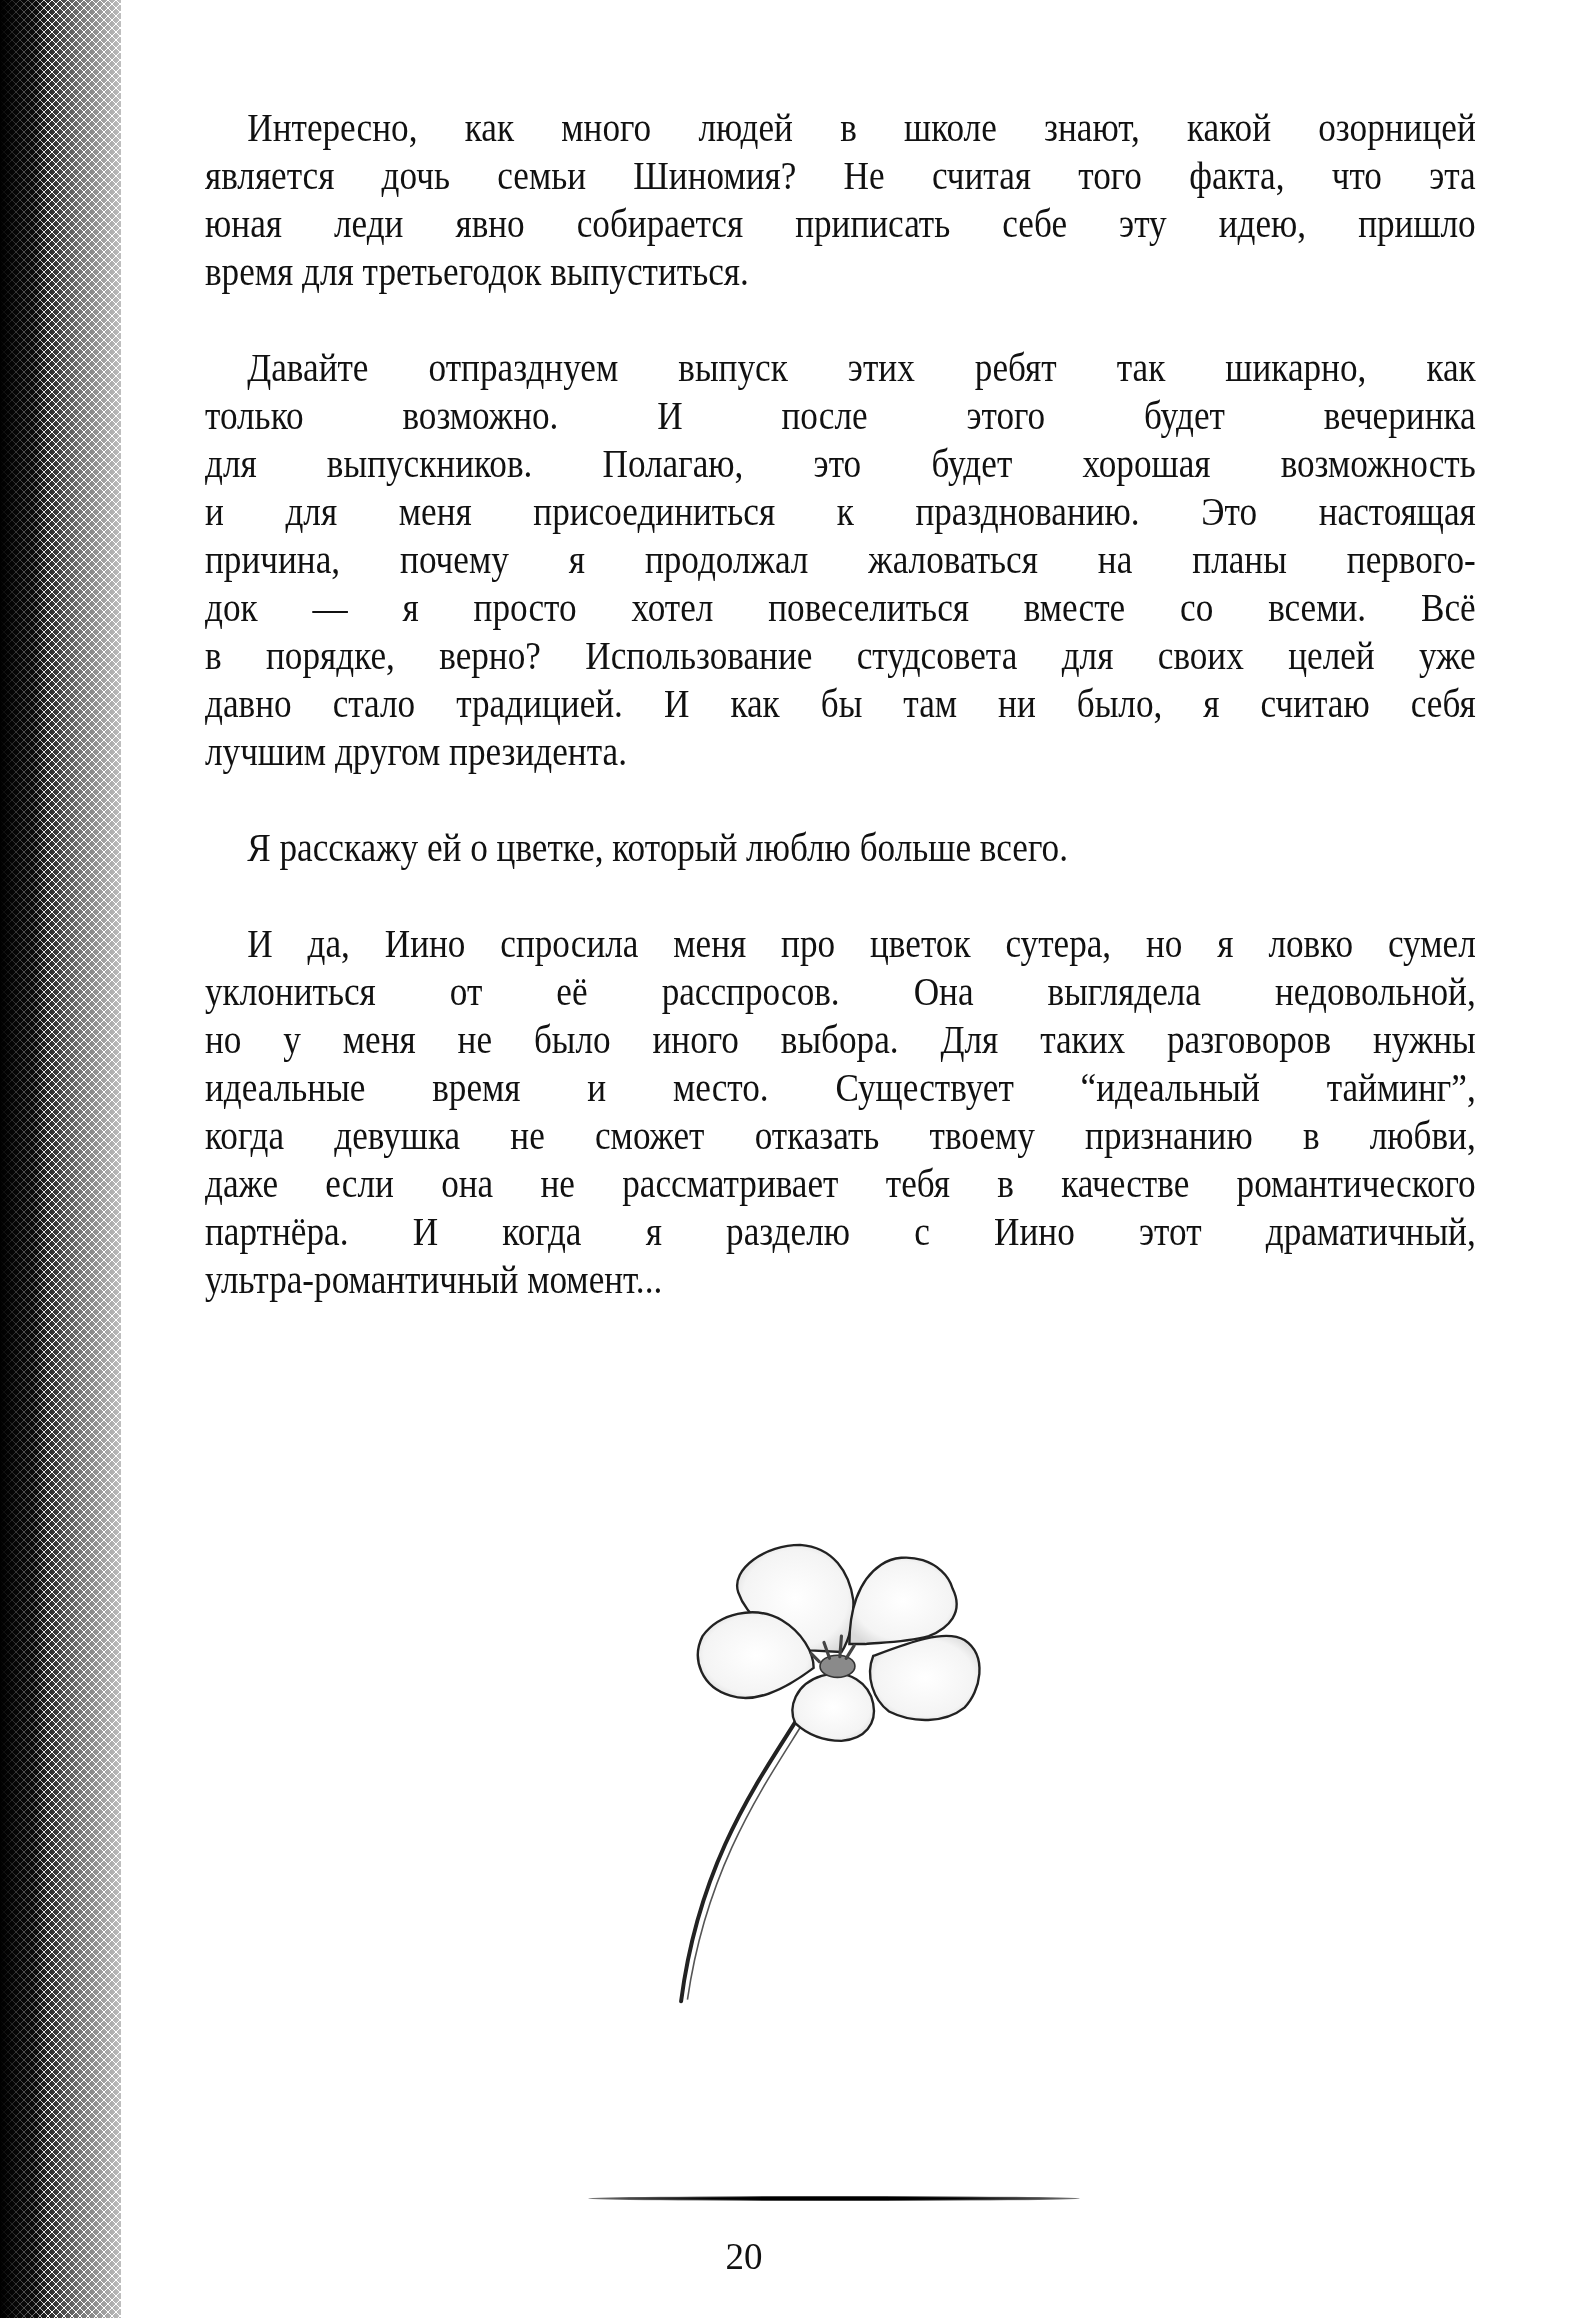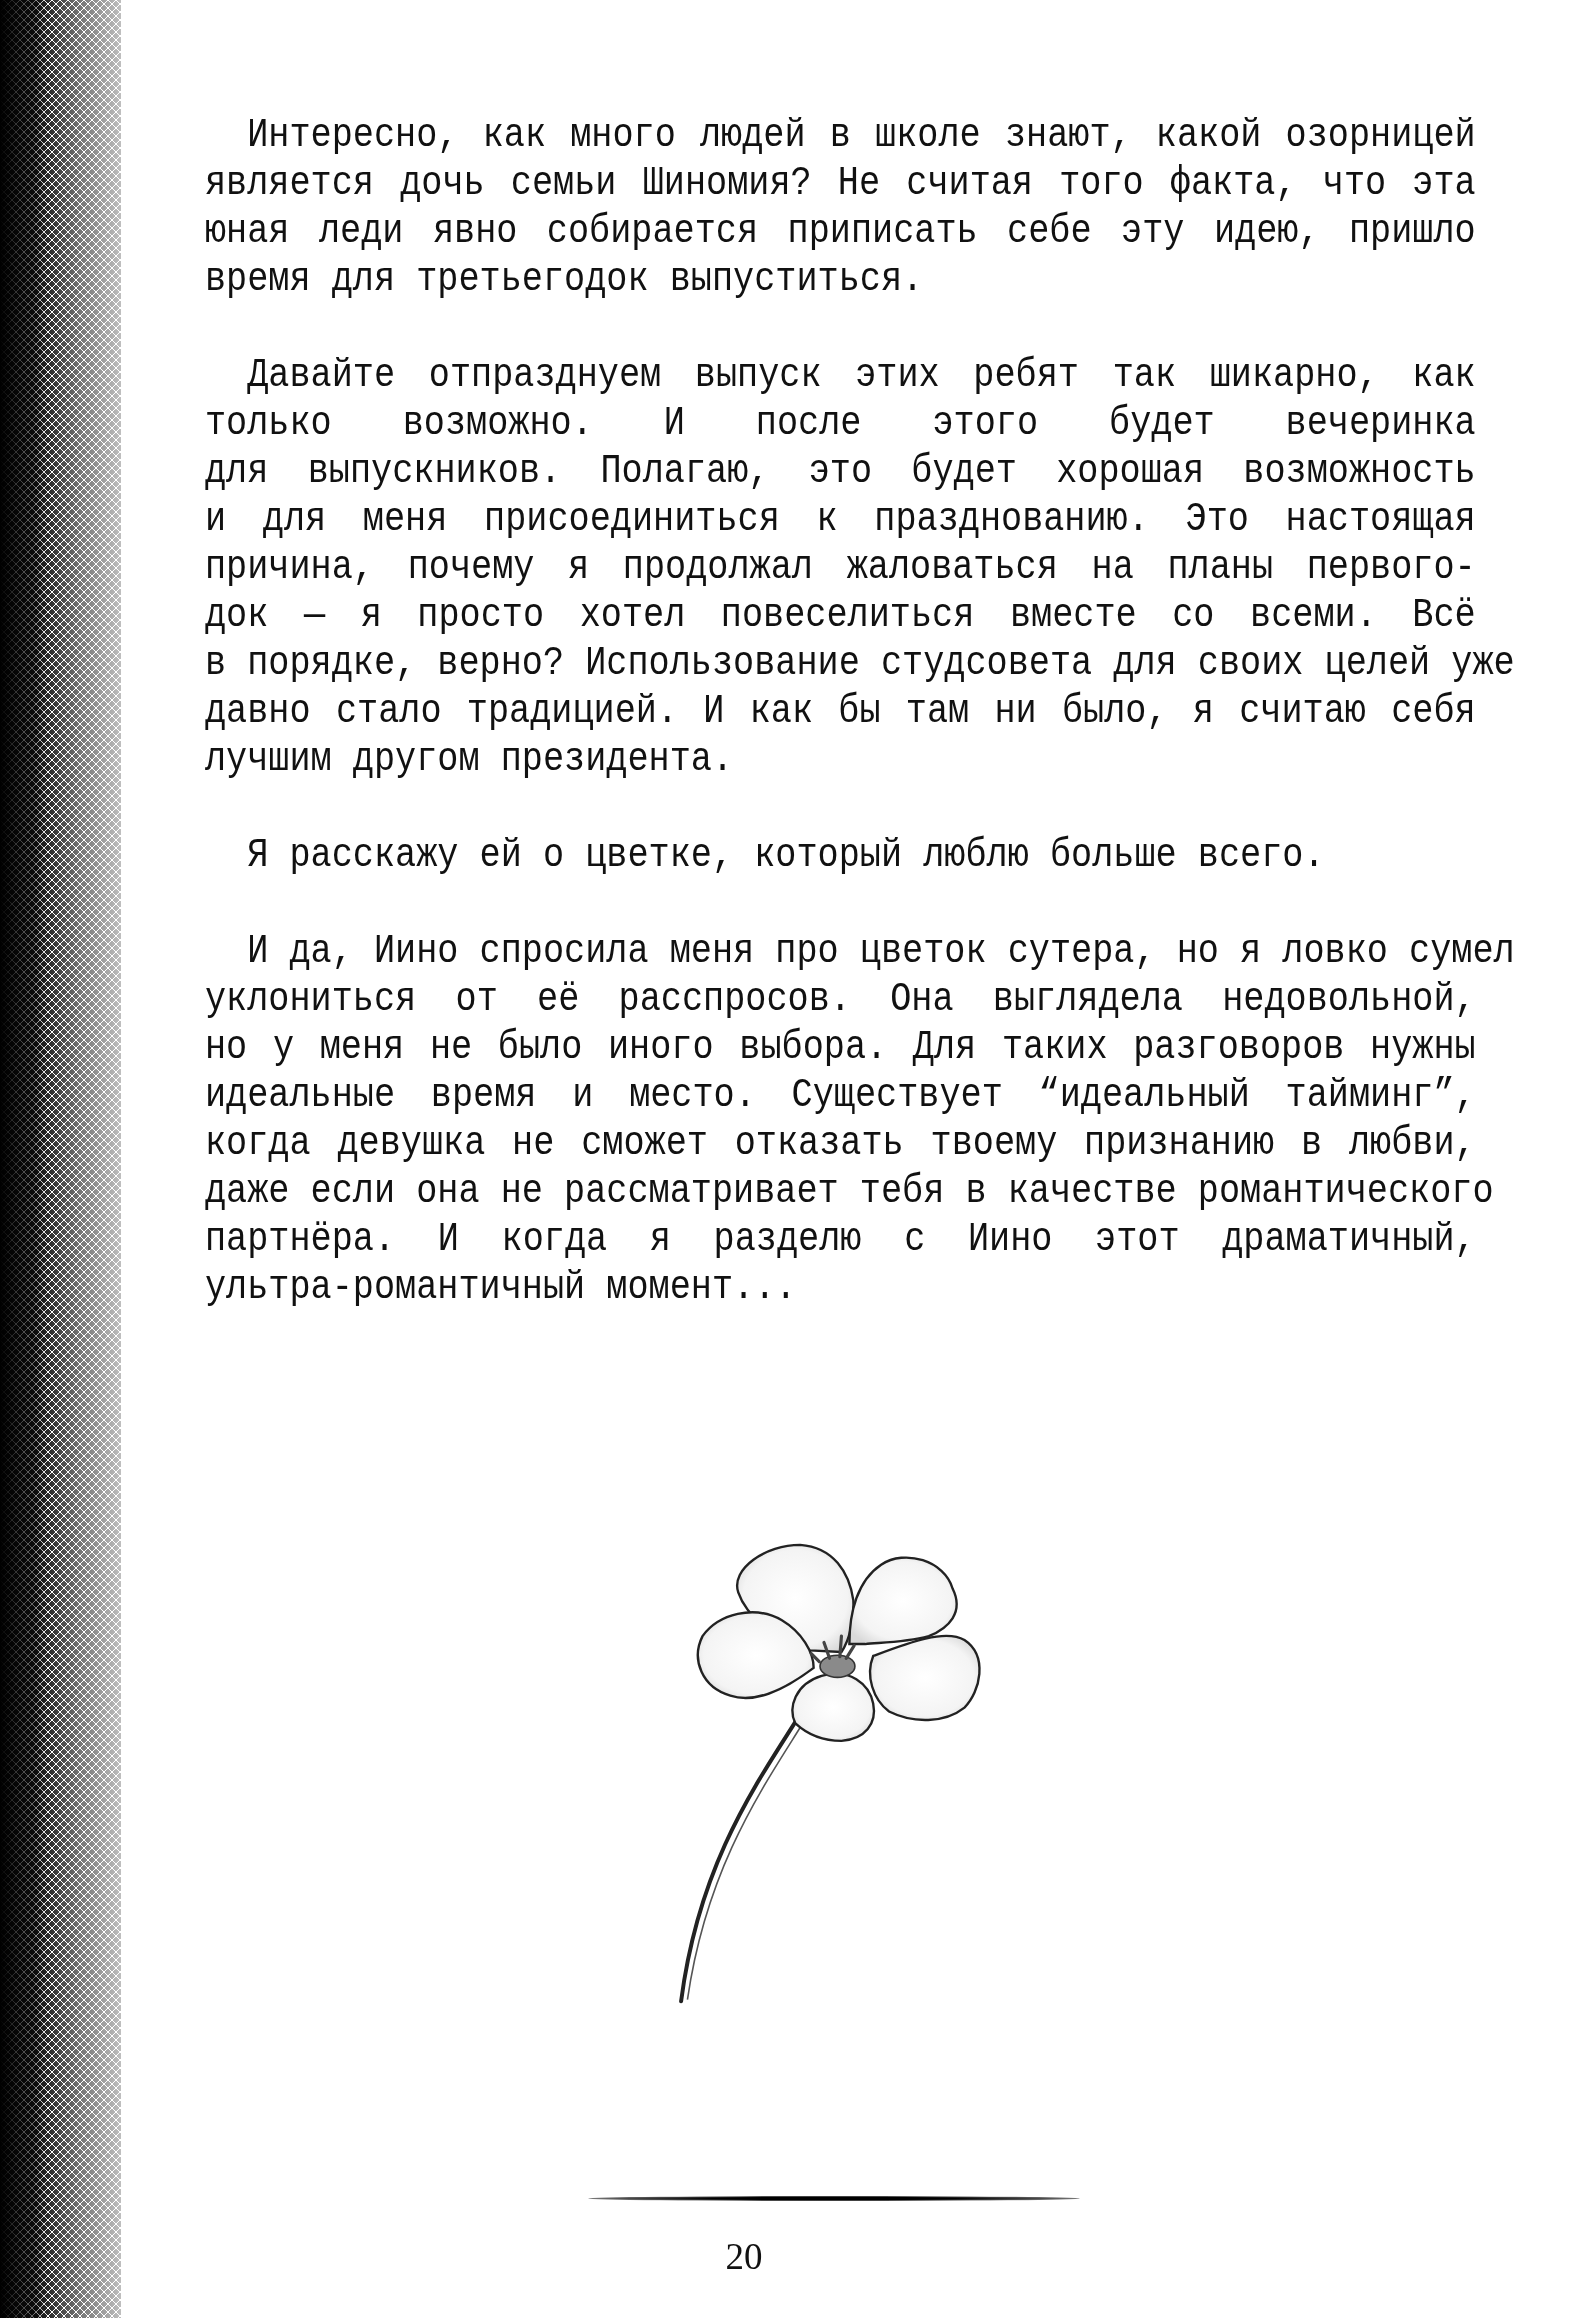--- a/index.html
+++ b/index.html
@@ -15,21 +15,21 @@
       radial-gradient(circle, #000 45%, transparent 50%) 0 0 / 8px 8px,
       radial-gradient(circle, #000 45%, transparent 50%) 4px 4px / 8px 8px;
     -webkit-mask-image: linear-gradient(to right, rgba(0,0,0,1) 0%, rgba(0,0,0,0.95) 30%, rgba(0,0,0,0.55) 65%, rgba(0,0,0,0.25) 100%);
             mask-image: linear-gradient(to right, rgba(0,0,0,1) 0%, rgba(0,0,0,0.95) 30%, rgba(0,0,0,0.55) 65%, rgba(0,0,0,0.25) 100%);
   }
   .halftone::before {
     content: ""; position: absolute; left: 0; top: 0; width: 48px; height: 100%;
     background: linear-gradient(to right, #000 0%, rgba(0,0,0,0.6) 70%, rgba(0,0,0,0) 100%);
   }
   .text-block {
-    position: absolute; left: 205px; top: 112px; width: 1270px; font-family: Liberation Mono, monospace;
+    position: absolute; left: 205px; top: 104px; width: 1270px;
   }
   .para { margin: 0 0 48px 0; }
   .line {
     display: block; height: 48px; line-height: 48px;
     font-size: 40px; white-space: nowrap;
     text-align: justify; text-align-last: justify;
     transform: scaleX(0.88); transform-origin: left center; width: 1444px;
   }
   .line.last { text-align-last: left; }
   .line.indent { text-indent: 48px; }

